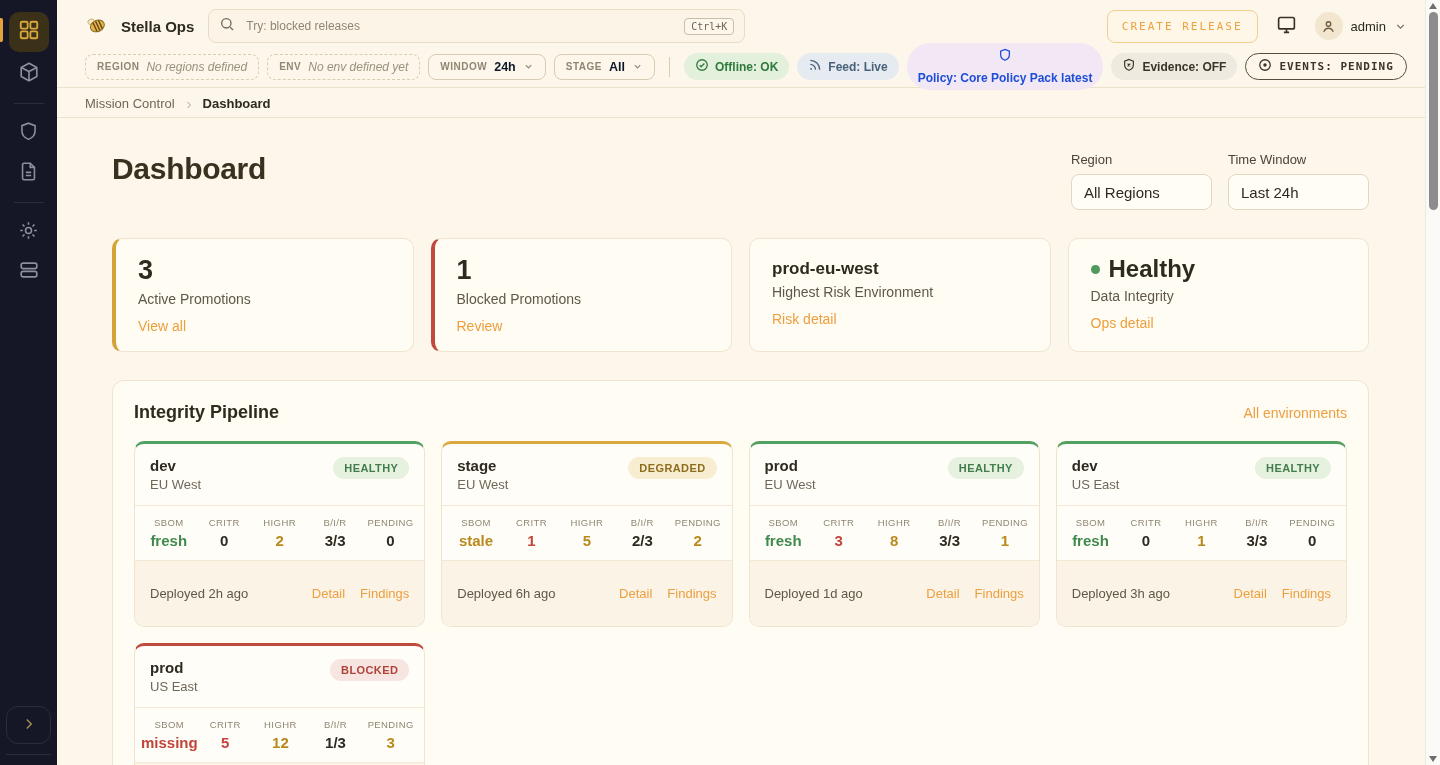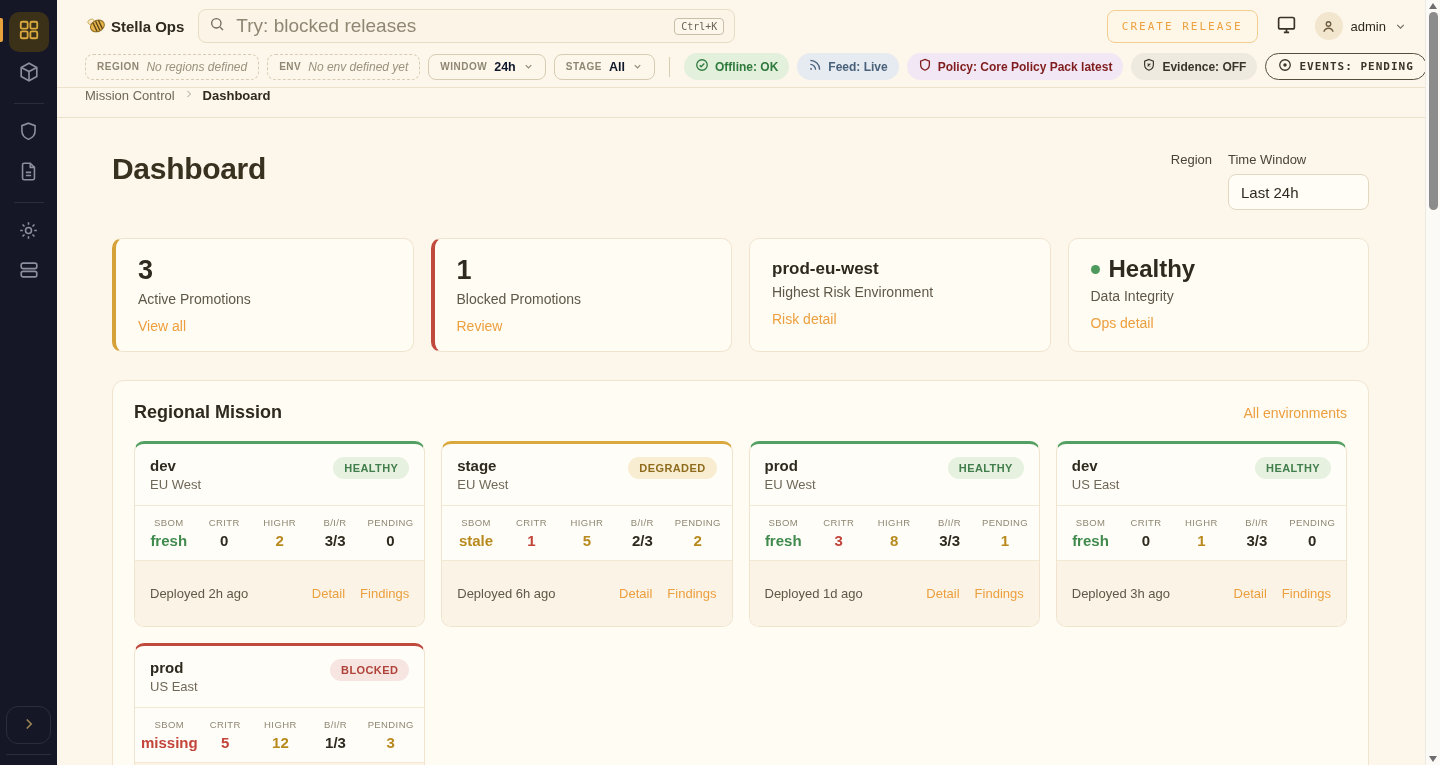--- a/index.html
+++ b/index.html
@@ -20,25 +20,25 @@
   .collapse-btn { width:45px; height:38px; border:1px solid #2B2D3D; border-radius:12px;
     background:transparent; color:#A08A55; display:flex; align-items:center; justify-content:center;
     cursor:pointer; margin-bottom:10px; }
   .sidebar-bottom-divider { width:45px; height:1px; background:#2B2D3D; }
 
   
   .main-col { flex:1; display:flex; flex-direction:column; min-width:0; }
 
   
   .header { height:52px; display:flex; align-items:center; padding:0 18px 0 28px; gap:14px; flex:0 0 52px; }
-  .brand { display:flex; align-items:center; gap:2px; font-weight:bold; font-size:15px; color:#2E2A1F; white-space:nowrap; }
+  .brand { display:flex; align-items:center; gap:12px; font-weight:bold; font-size:15px; color:#2E2A1F; white-space:nowrap; }
   .search { flex:0 0 537px; height:34px; border:1px solid #E7DCC5; border-radius:8px; background:#FCF4E6;
     display:flex; align-items:center; padding:0 10px; gap:9px; }
   .search svg { color:#6F6858; flex:0 0 auto; }
-  .search input { flex:1; border:none; background:transparent; outline:none; font-size:19px;
+  .search input { flex:1; border:none; background:transparent; outline:none; font-size:12px;
     color:#2E2A1F; font-family:"Liberation Sans", sans-serif; }
   .search input::placeholder { color:#8F8773; }
   .kbd { font-family:"DejaVu Sans Mono", monospace; font-size:10px; color:#6B6557;
     border:1px solid #C9BFA9; border-radius:4px; padding:2px 6px; background:#FDF7EB; }
   .header-right { margin-left:auto; display:flex; align-items:center; gap:18px; }
   .create-btn { font-family:"DejaVu Sans Mono", monospace; font-size:11px; letter-spacing:2px;
     color:#EDA23F; border:1px solid #F2CE8F; background:#FEF6E7; border-radius:8px;
     padding:9px 14px; cursor:pointer; white-space:nowrap; }
   .icon-btn { background:none; border:none; color:#3A3125; cursor:pointer; display:flex; padding:0; }
   .user { display:flex; align-items:center; gap:8px; font-size:13px; cursor:pointer; }
@@ -55,28 +55,28 @@
   .pill.dashed .pvalue { color:#9A927E; font-style:italic; }
   .pill.solid { border:1.5px solid #D8CCB3; cursor:pointer; }
   .pill.solid .pvalue { font-weight:bold; font-size:12.5px; color:#0f172a; }
   .pill .chev { color:#8F8773; display:flex; }
   .vdivider { width:1px; height:20px; background:#D8CCB3; margin:0 6px; flex:0 0 1px; }
   .chip { display:flex; align-items:center; gap:6px; border-radius:999px; padding:5px 11px;
     font-size:12px; font-weight:600; }
   .chip svg { flex:0 0 auto; }
   .chip.green { background:#E3F0DC; color:#2F7A3C; }
   .chip.slate { background:#E6EBF2; color:#49617A; }
-  .chip.purple { background:#F2E7F5; color:#7f1d1d; }
+  .chip.purple { background:#F2E7F5; color:#1d4ed8;flex-direction:column; }
   .chip.neutral { background:#EFEAE0; color:#3A3528; }
   .events-pill { display:flex; align-items:center; gap:7px; border:1.5px solid #554E3C;
     border-radius:999px; padding:4px 12px; font-family:"DejaVu Sans Mono", monospace;
     font-size:11px; font-weight:bold; letter-spacing:1px; color:#3A3528; background:transparent; cursor:pointer; }
 
   
-  .breadcrumb { height:30px; border-bottom:1px solid #ECE1CB; display:flex; align-items:flex-start;
+  .breadcrumb { height:30px; border-bottom:1px solid #ECE1CB; display:flex; align-items:flex-end;
     gap:8px; padding:0 28px 6px 28px; font-size:13px; color:#6F6858; flex:0 0 30px; }
   .breadcrumb .sep { color:#A89F8B; display:flex; }
   .breadcrumb .current { color:#2E2A1F; font-weight:600; }
   .breadcrumb .parent { cursor:pointer; }
 
   
   .content { flex:1; overflow:hidden; padding:34px 56px 0 55px; }
   .page-head { display:flex; justify-content:space-between; align-items:flex-start; }
   .page-title { font-size:30px; font-weight:bold; color:#39311F; margin:0; letter-spacing:-.3px; }
   .page-sub { font-size:15px; color:#5F5848; margin-top:9px; }
@@ -348,20 +348,21 @@
 
     <main class="content">
 
       <div class="page-head">
         <div>
           <h1 class="page-title">Dashboard</h1>
         </div>
         <div class="selects">
           <div class="select-group">
             <label>Region</label>
+            <div class="fake-select">All Regions</div>
           </div>
           <div class="select-group">
             <label>Time Window</label>
             <div class="fake-select">Last 24h</div>
           </div>
         </div>
       </div>
 
       <section class="summary">
         <div class="scard v-num accent-amber">
@@ -383,21 +384,21 @@
           <div>
             <span class="dot"></span><span class="scard-value">Healthy</span>
           </div>
           <div class="scard-label">Data Integrity</div>
           <span class="scard-link">Ops detail</span>
         </div>
       </section>
 
       <section class="panel">
         <div class="panel-head">
-          <h2 class="panel-title">Regional Mission</h2>
+          <h2 class="panel-title">Integrity Pipeline</h2>
           <span class="panel-link">All environments</span>
         </div>
         <div class="pgrid">
 
           <article class="pcard top-healthy">
             <div class="pcard-head">
               <div>
                 <div class="pcard-env">dev</div>
                 <div class="pcard-region">EU West</div>
               </div>

